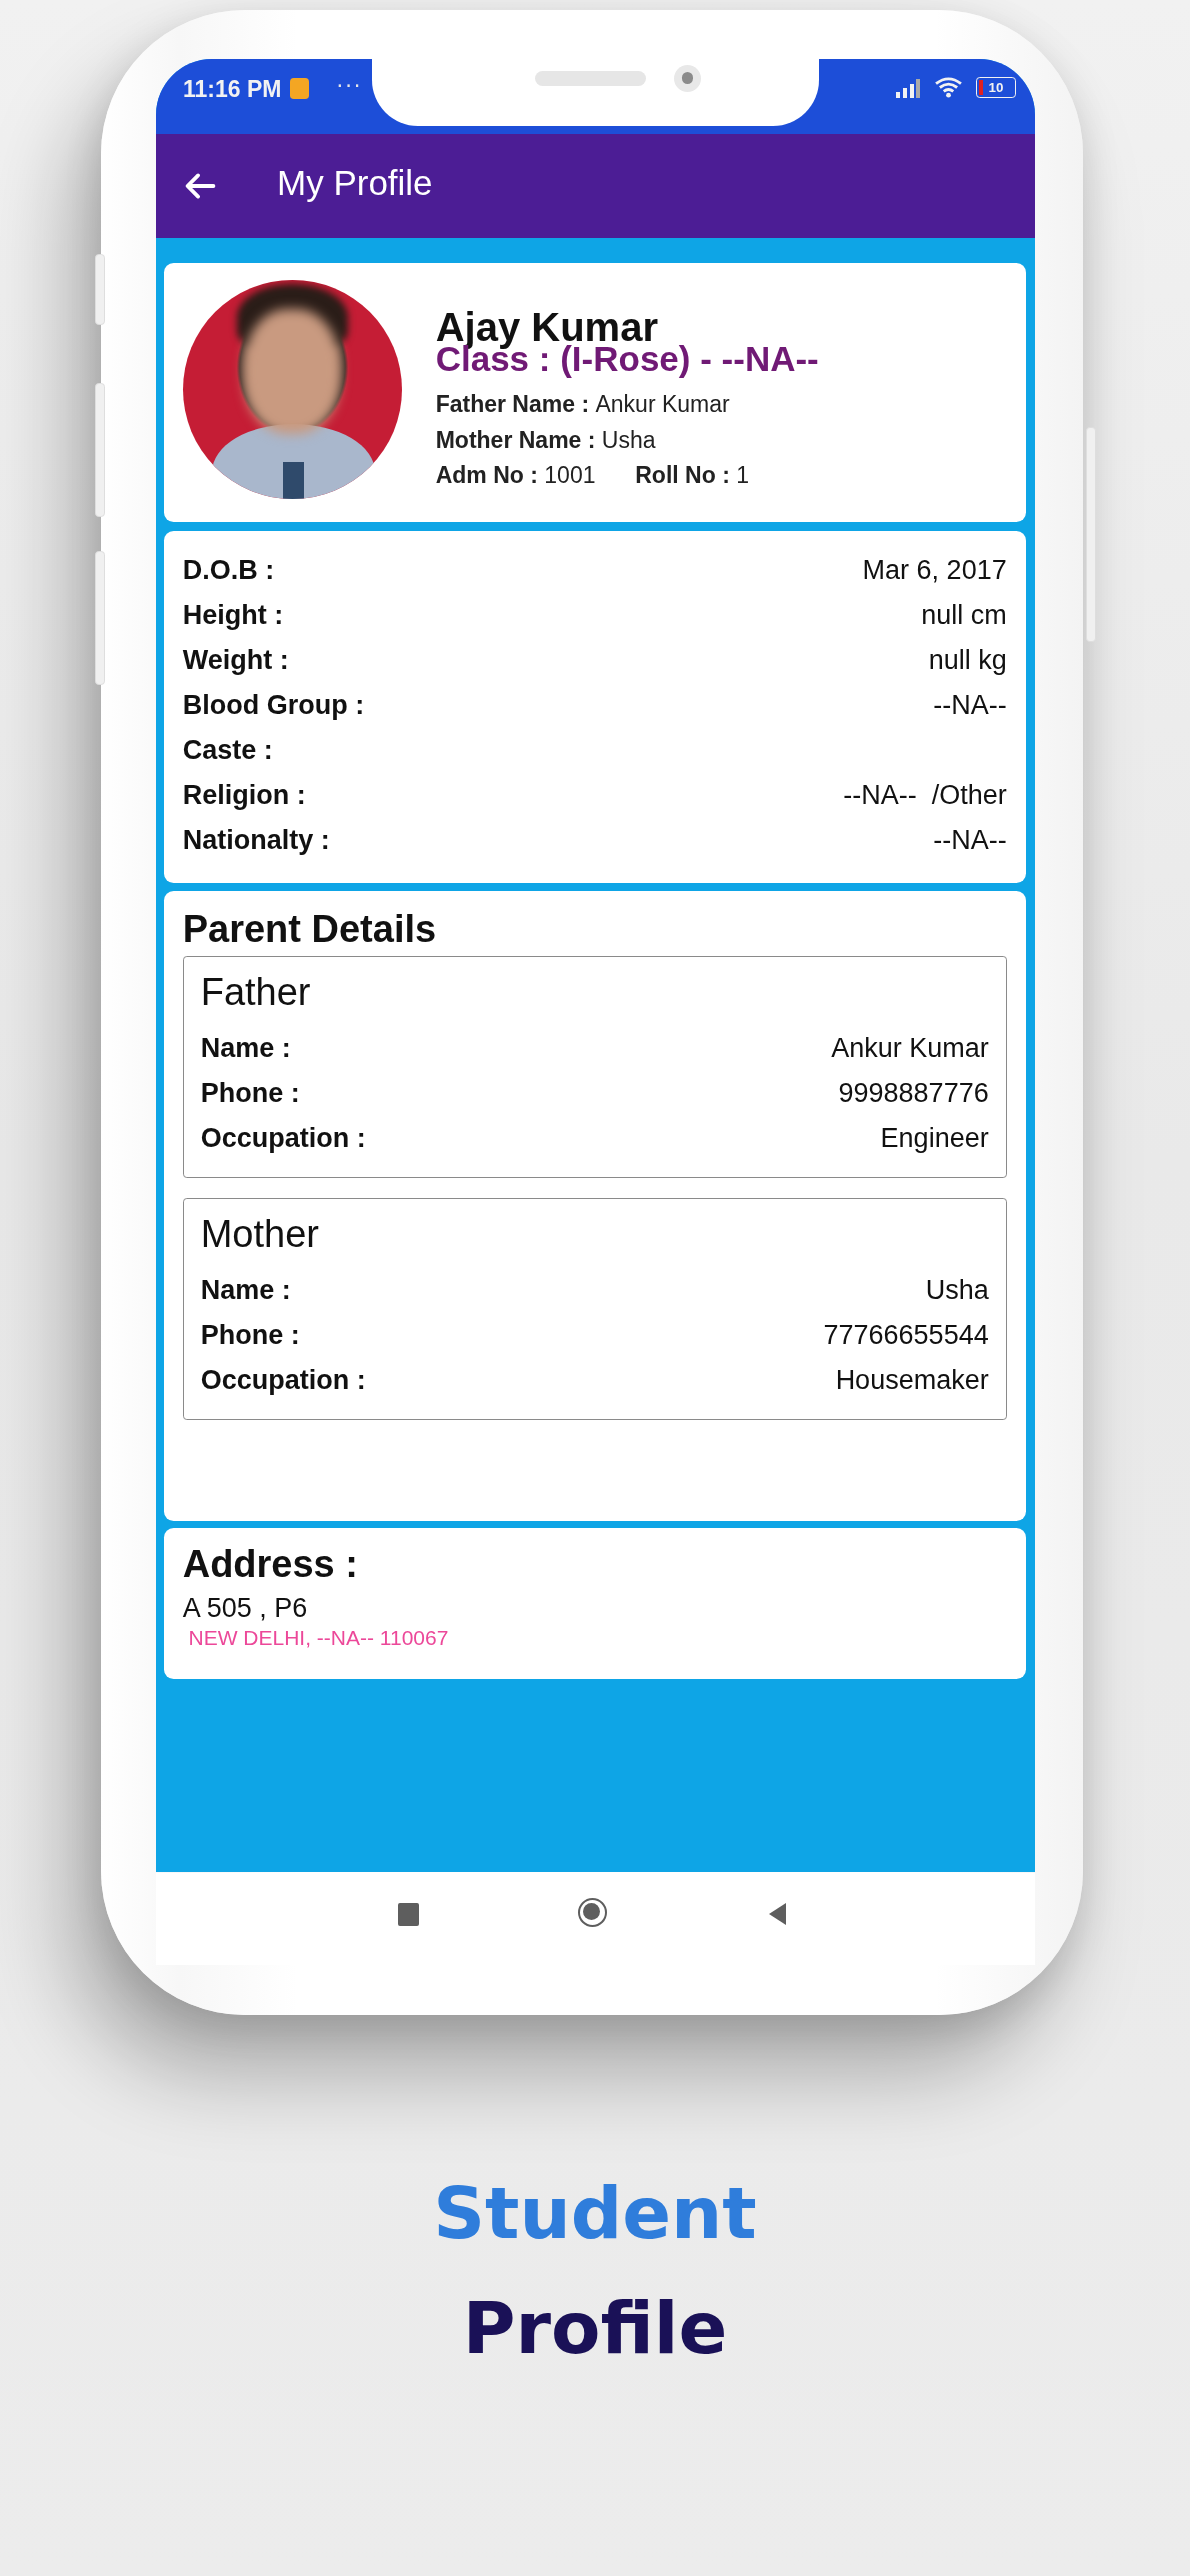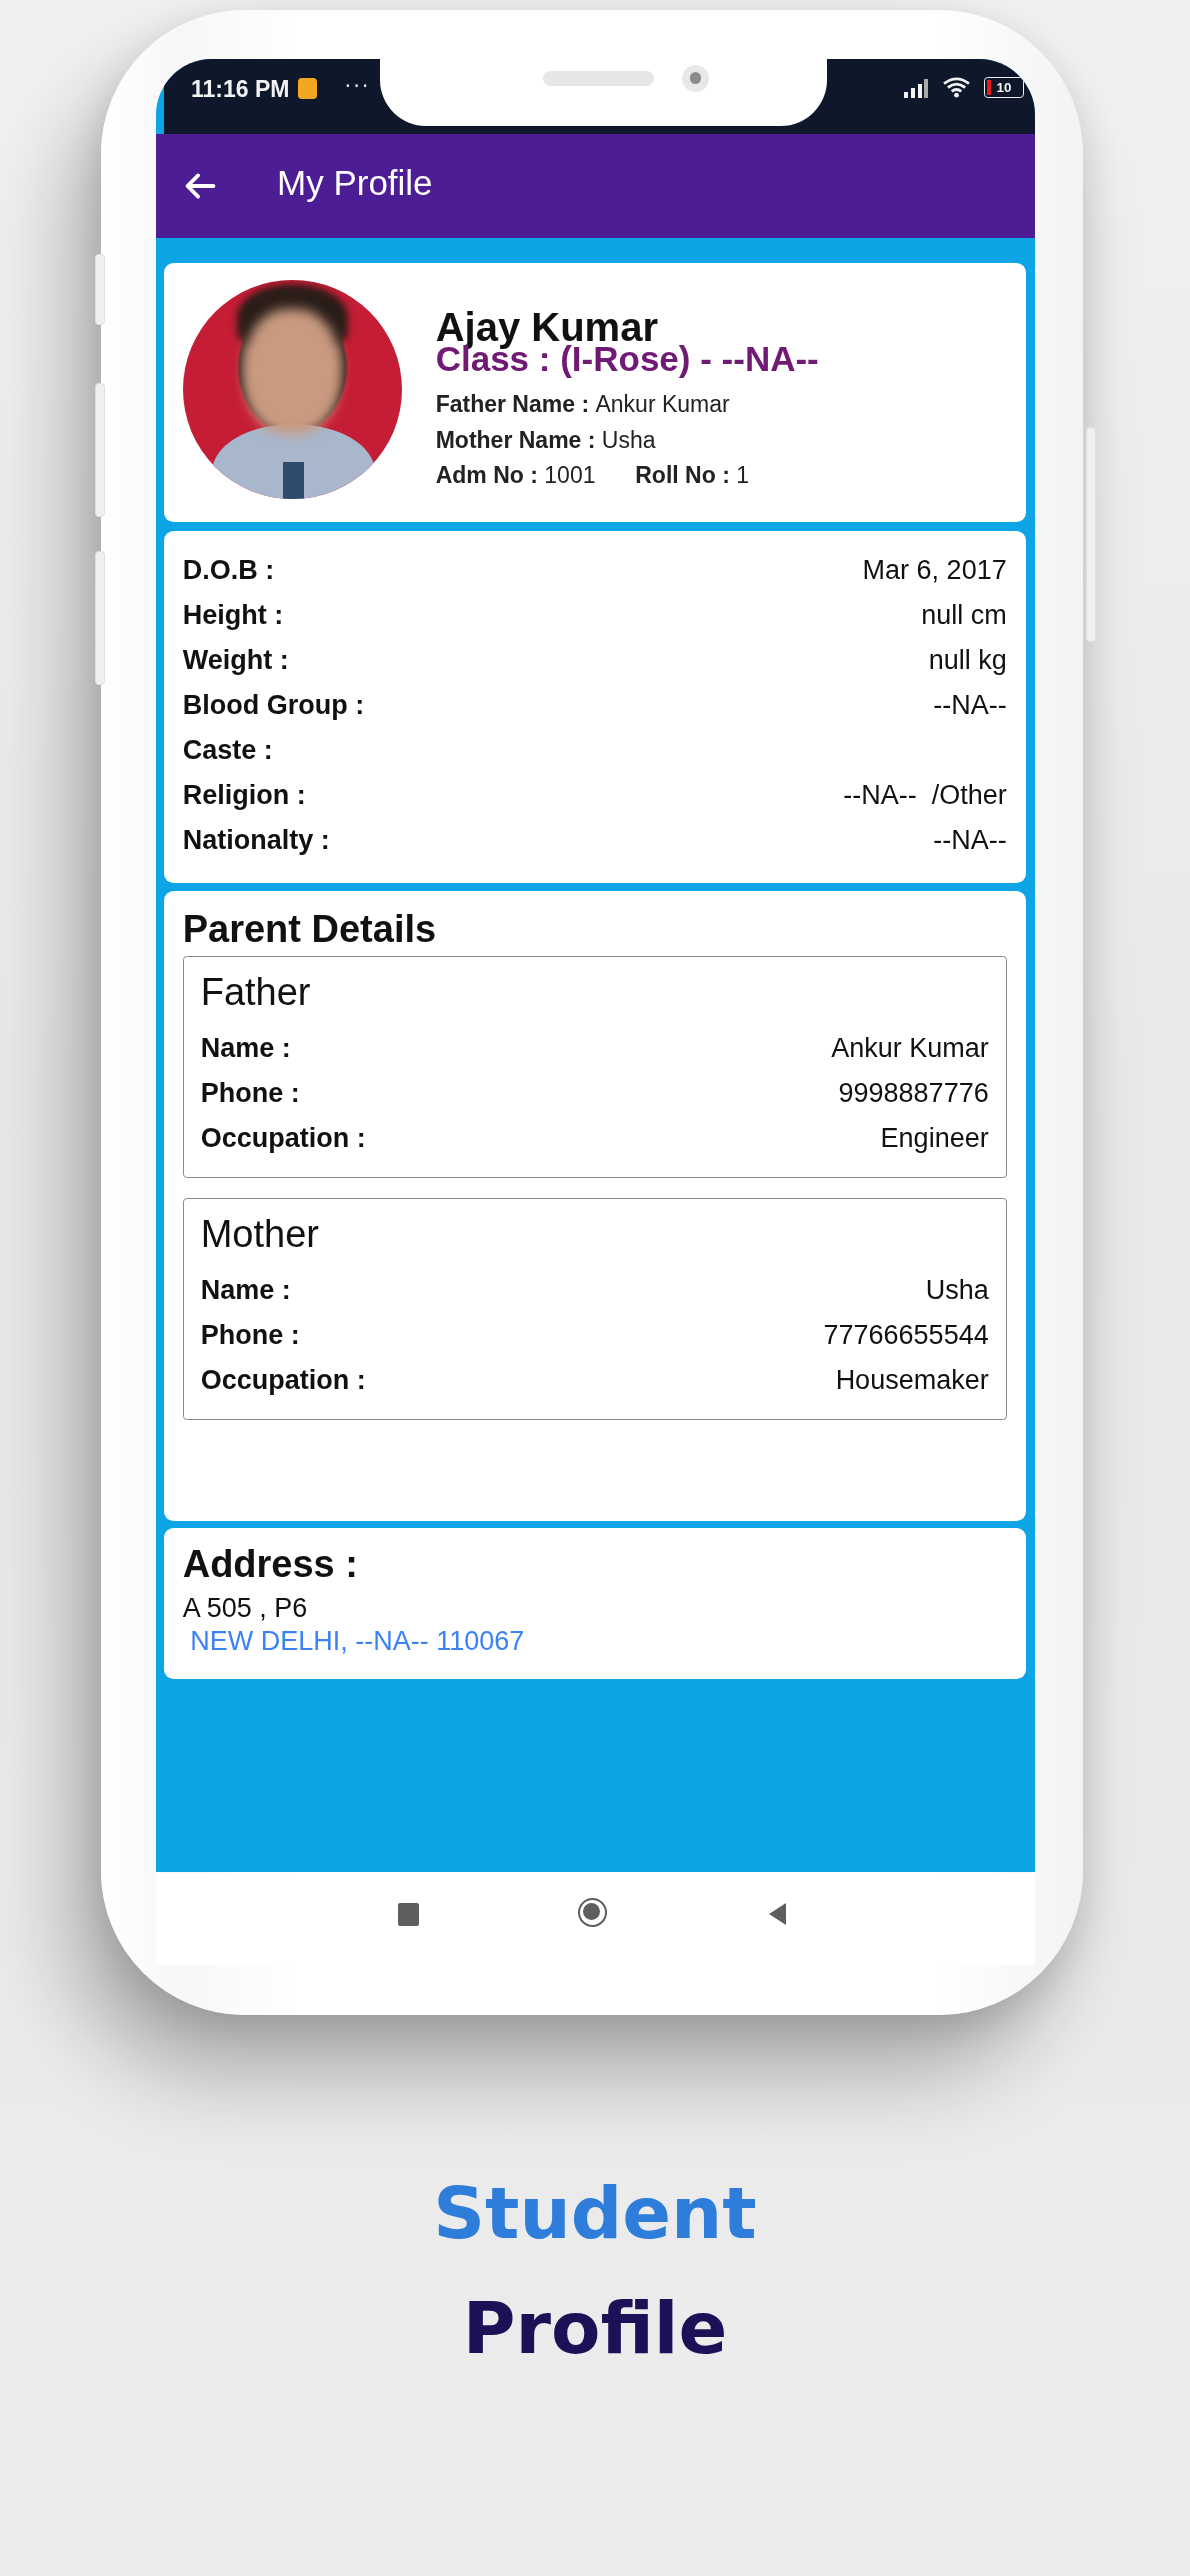--- a/index.html
+++ b/index.html
@@ -15,21 +15,21 @@
   .phone {
     position:absolute; left:101px; top:9.6px; width:982px; height:2005px;
     background: linear-gradient(90deg,#ffffff 0%, #f7f7f7 8%, #ffffff 20%, #ffffff 85%, #f3f3f3 100%);
     border-radius:144px;
   }
   .side-btn { position:absolute; width:7.7px; background:#f0f0f0; border:1px solid #dedede; border-radius:3.8px; }
   .screen {
     position:absolute; left:156px; top:59px; width:879px; height:1813px;
     background:#0ea5e6; border-radius:56px 56px 0 0; overflow:hidden;
   }
-  .statusbar { position:absolute; left:8px; top:0; width:879px; height:75px; background:#0f172a; }
+  .statusbar { position:absolute; left:0; top:0; width:879px; height:75px; background:#1d4ed8; }
   .notch {
     position:absolute; left:216px; top:-1.9px; width:447px; height:69px; background:#ffffff;
     border-radius:0 0 46px 46px;
   }
   .notch-speaker { position:absolute; left:163px; top:13.4px; width:111px; height:15.3px; background:#e6e6e6; border-radius:7.7px; }
   .notch-cam { position:absolute; left:302px; top:7.7px; width:27px; height:27px; border-radius:50%; background:#e8e8e8; }
   .notch-cam::after { content:""; position:absolute; left:7.7px; top:7.7px; width:11.5px; height:11.5px; border-radius:50%; background:#8b8b8b; }
   .sb-time { position:absolute; left:27px; top:17px; color:#f2f2f2; font-size:23px; font-weight:bold; }
   .sb-notif { position:absolute; left:134px; top:19px; width:19px; height:21px; background:#f4a623; border-radius:3.8px; }
   .sb-dots { position:absolute; left:180px; top:11.5px; color:#e8e8e8; font-size:23px; letter-spacing:1px; }
@@ -211,21 +211,21 @@
             <span class="lbl">Occupation :</span>
             <span>Housemaker</span>
           </div>
       </div>
     </div>
   </div>
 
   <div class="card" style="top:1469px; height:151px;">
     <div class="sect-title" style="position:absolute; left:19px; top:15.3px;">Address :</div>
     <div style="position:absolute; left:19px; top:65px; font-size:27px; color:#111;">A 505 , P6</div>
-    <div style="position:absolute; left:19px; top:98px; font-size:27px; color:#3b82f6; white-space:pre;"> NEW DELHI, --NA-- 110067</div>
+    <div style="position:absolute; left:19px; top:98px; font-size:21px; color:#ec4899; white-space:pre;"> NEW DELHI, --NA-- 110067</div>
   </div>
 </div>
 
 <div class="navbar">
   <div class="nav-recent"></div>
   <div class="nav-home"></div>
   <div class="nav-back"></div>
 </div>
 
 <div class="caption" style="top:2171px; color:#2f7ddb;">Student</div>

